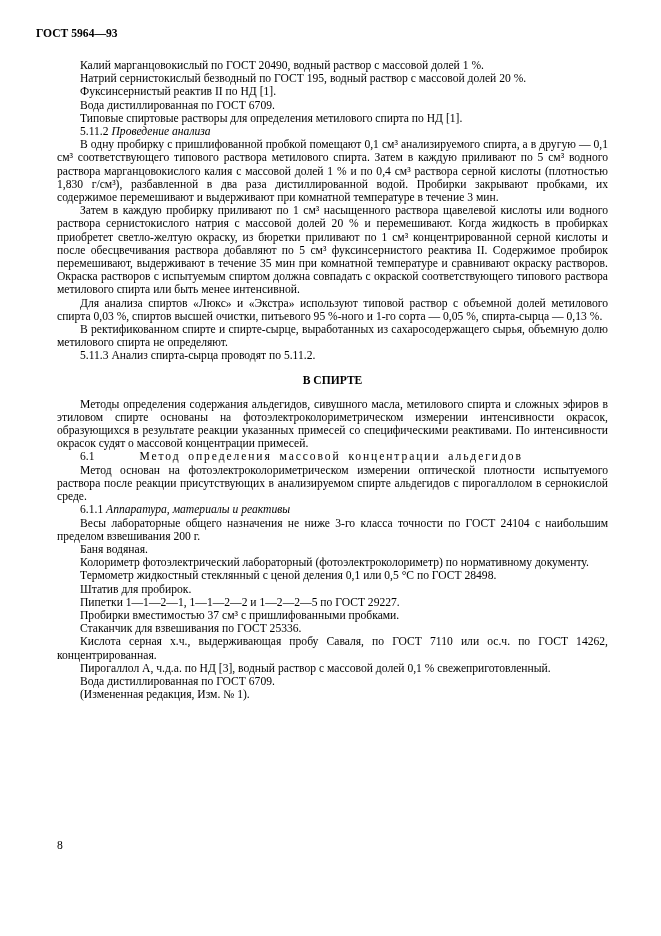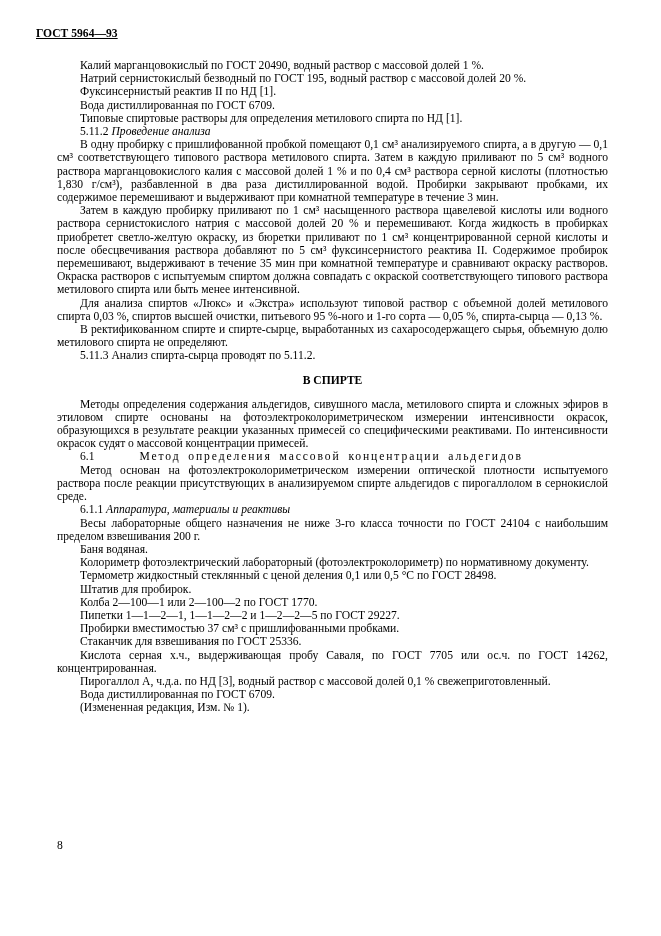--- a/index.html
+++ b/index.html
@@ -15,21 +15,20 @@
     color: #000000;
     font-family: "Liberation Serif", "DejaVu Serif", serif;
     font-size: 11.6px;
     line-height: 13.2px;
   }
   .doc-header {
     position: absolute;
     top: 27px; left: 36px;
     font-weight: bold;
     font-size: 11.6px;
-    text-decoration: underline;
   }
   .content {
     position: absolute;
     top: 59px; left: 57px;
     width: 551px;
   }
   p.para {
     margin: 0;
     text-indent: 23px;
     text-align: justify;
@@ -82,25 +81,24 @@
 
     <p class="para">Метод основан на фотоэлектроколориметрическом измерении оптической плотности испытуемого раствора после реакции присутствующих в анализируемом спирте альдегидов с пирогаллолом в сернокислой среде.</p>
 
     <p class="para"><span>6.1.1</span> <span class="italic">Аппаратура, материалы и реактивы</span></p>
 
     <p class="para">Весы лабораторные общего назначения не ниже 3-го класса точности по ГОСТ 24104 с наибольшим пределом взвешивания 200 г.</p>
     <p class="para">Баня водяная.</p>
     <p class="para">Колориметр фотоэлектрический лабораторный (фотоэлектроколориметр) по нормативному документу.</p>
     <p class="para">Термометр жидкостный стеклянный с ценой деления 0,1 или 0,5 °С по ГОСТ 28498.</p>
     <p class="para">Штатив для пробирок.</p>
-    <p class="para">Колба 2—100—1 или 2—100—2 по ГОСТ 1770.</p>
     <p class="para">Пипетки 1—1—2—1, 1—1—2—2 и 1—2—2—5 по ГОСТ 29227.</p>
     <p class="para">Пробирки вместимостью 37 см³ с пришлифованными пробками.</p>
     <p class="para">Стаканчик для взвешивания по ГОСТ 25336.</p>
-    <p class="para">Кислота серная х.ч., выдерживающая пробу Саваля, по ГОСТ 7705 или ос.ч. по ГОСТ 14262, концентрированная.</p>
+    <p class="para">Кислота серная х.ч., выдерживающая пробу Саваля, по ГОСТ 7110 или ос.ч. по ГОСТ 14262, концентрированная.</p>
     <p class="para">Пирогаллол А, ч.д.а. по НД [3], водный раствор с массовой долей 0,1 % свежеприготовленный.</p>
     <p class="para">Вода дистиллированная по ГОСТ 6709.</p>
 
     <p class="para bold">(Измененная редакция, Изм. № 1).</p>
 
   </div>
 
   <div class="page-number">8</div>
 
 </div>

